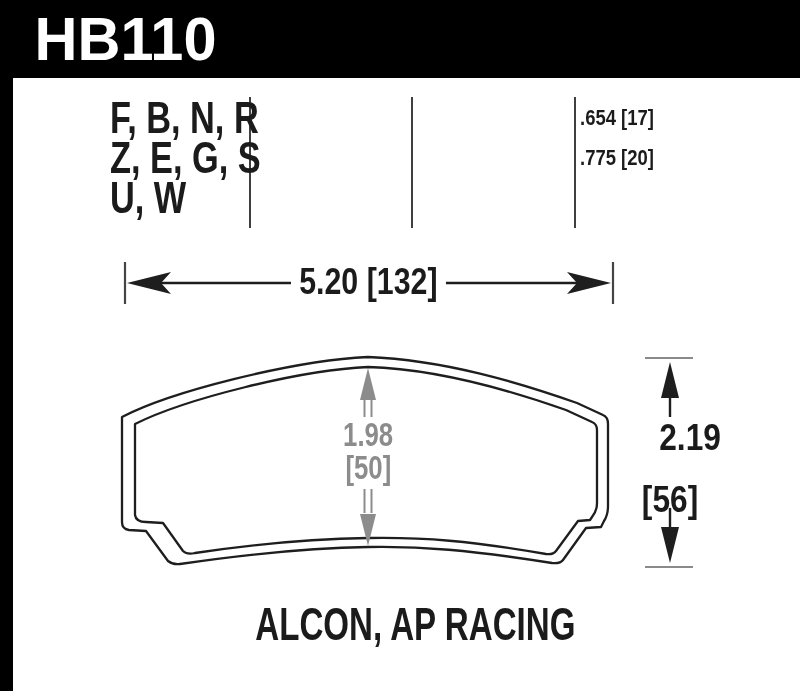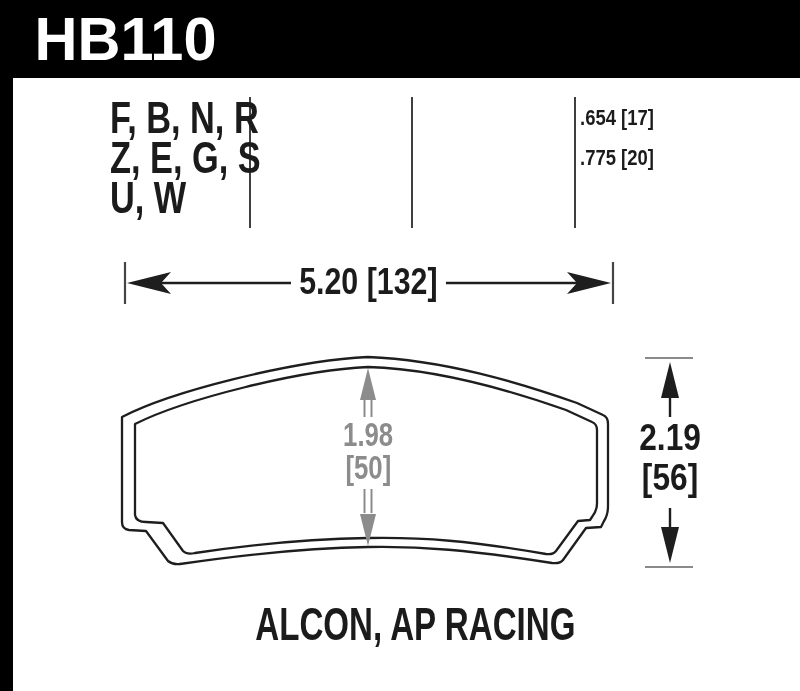--- a/index.html
+++ b/index.html
@@ -41,22 +41,22 @@
   .width-dim{left:218px;top:261px;width:300px;font-size:37px;line-height:42px;text-align:right;}
   .width-dim .cond{transform:scaleX(.82);background:#fff;padding:0 10px;}
 
   .gray-dim{color:#8c8c8c;font-size:33px;line-height:34px;width:300px;}
   .gray-dim .cond{transform:scaleX(.78);}
   .gray-in{left:218px;top:418px;}
   .gray-mm{left:218px;top:451px;align-items:flex-end;}
 
   .right-dim{font-size:36px;line-height:38px;width:120px;}
   .right-dim .cond{transform:scaleX(.88);}
-  .right-in{left:610px;top:419px;}
-  .right-mm{left:610px;top:459px;}
+  .right-in{left:610px;top:419px;padding-left:20px;}
+  .right-mm{left:610px;top:481px;}
 
   .footer-apps{left:265px;top:604px;width:300px;font-size:46px;line-height:40px;}
   .footer-apps .cond{transform:scaleX(.72);}
 </style>
 </head>
 <body>
 
 <div class="header-bar">
   <div class="part-number">HB110</div>
 </div>

